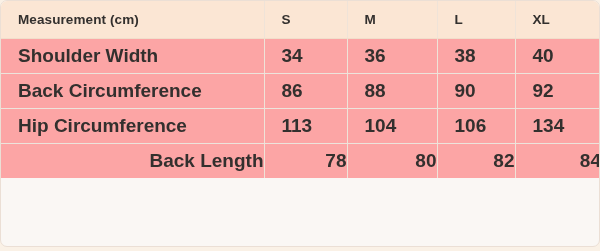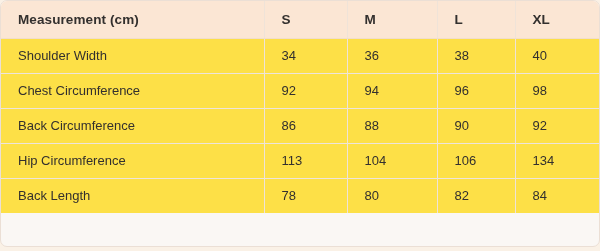--- a/index.html
+++ b/index.html
@@ -53,28 +53,29 @@
     background: #FBE6D4;
     font-size: 13.5px;
     font-weight: bold;
     letter-spacing: 0.1px;
     border-bottom: 1px solid #F1DECB;
     border-right-color: #F4DCC7;
   }
 
   tbody td {
     height: 35px;
-    font-size: 13px;
-    font-weight: normal;
-    background: #fde047;
+    font-size: 19px;
+    font-weight: bold;
+    background: #fca5a5;
     border-bottom: 1px solid #EDE4DC;
   }
 
   tbody tr:last-child td {
     border-bottom: none;
+    text-align: right;
   }
 
   col.c-measure { width: 263px; }
   col.c-s       { width: 83px;  }
   col.c-m       { width: 90px;  }
   col.c-l       { width: 78px;  }
   col.c-xl      { width: 86px;  }
 </style>
 </head>
 <body>
@@ -99,27 +100,20 @@
     </thead>
     <tbody>
       <tr>
         <td>Shoulder Width</td>
         <td>34</td>
         <td>36</td>
         <td>38</td>
         <td>40</td>
       </tr>
       <tr>
-        <td>Chest Circumference</td>
-        <td>92</td>
-        <td>94</td>
-        <td>96</td>
-        <td>98</td>
-      </tr>
-      <tr>
         <td>Back Circumference</td>
         <td>86</td>
         <td>88</td>
         <td>90</td>
         <td>92</td>
       </tr>
       <tr>
         <td>Hip Circumference</td>
         <td>113</td>
         <td>104</td>

